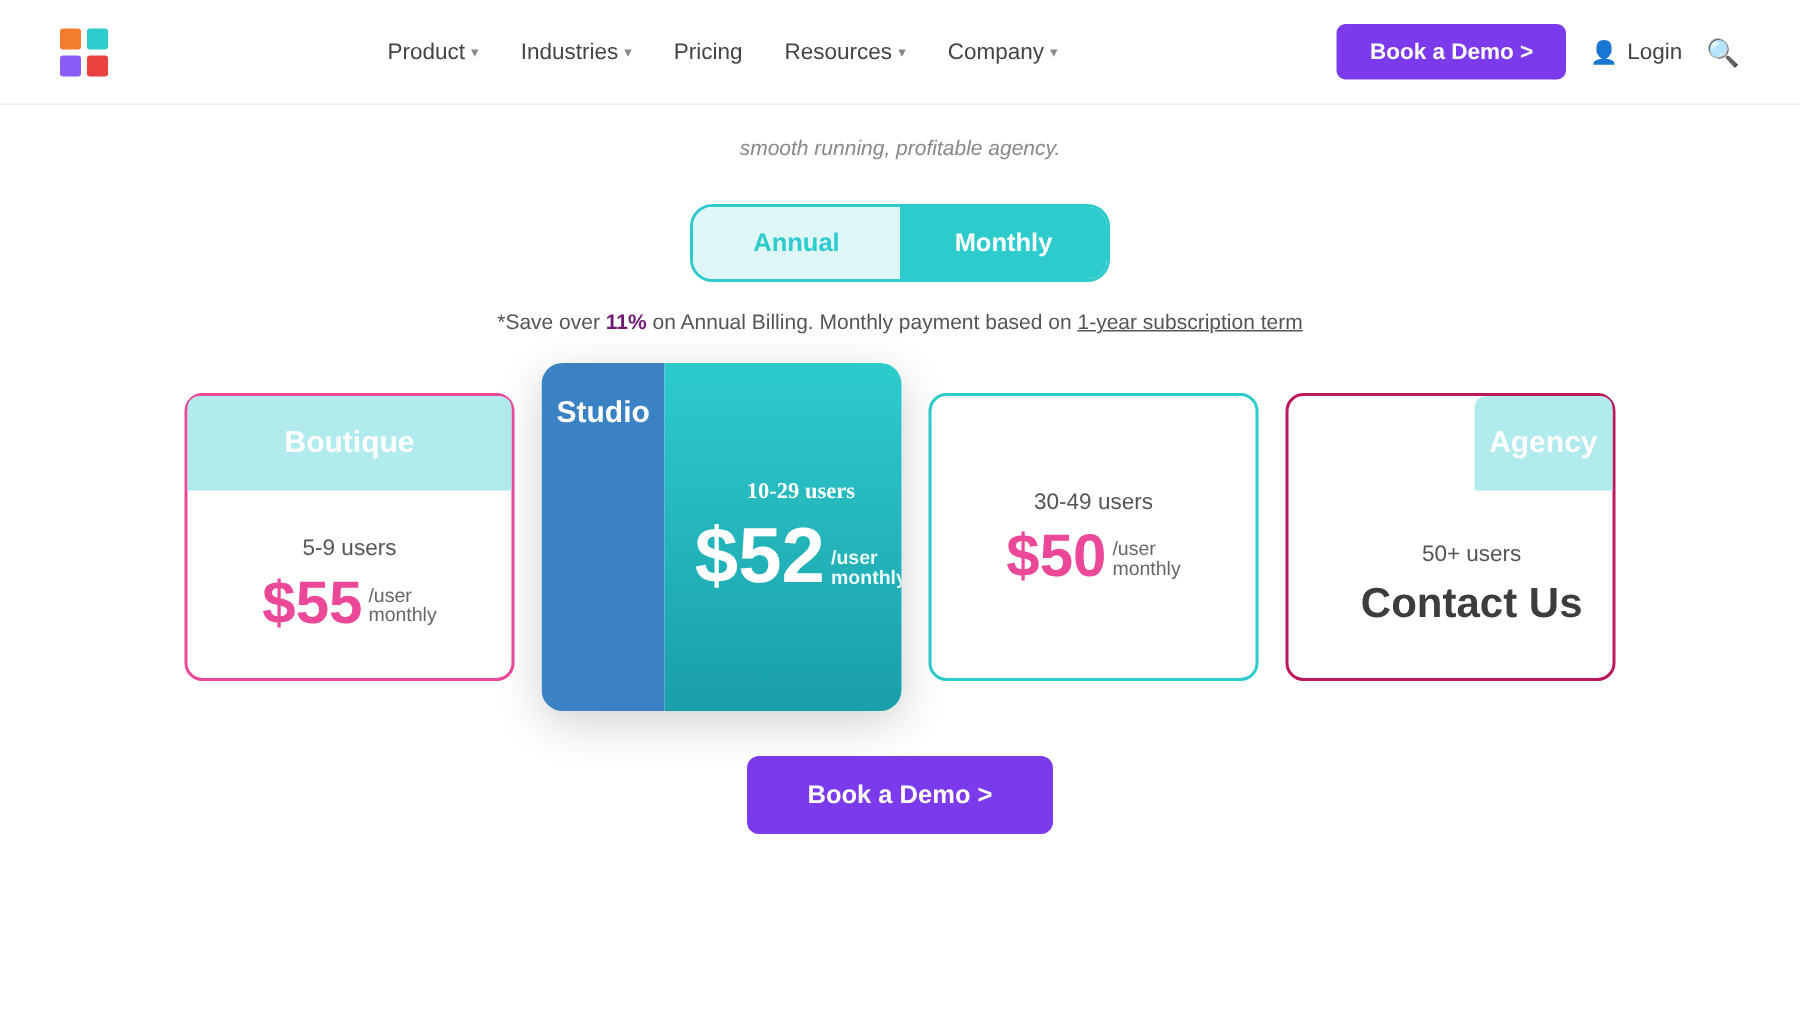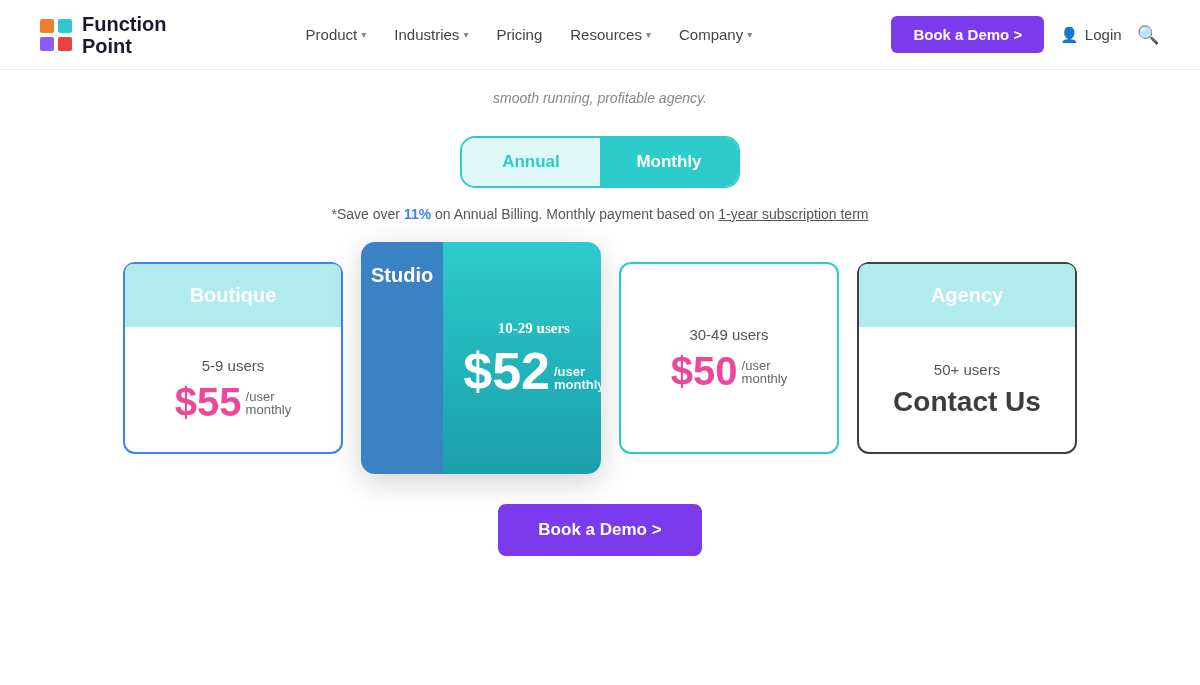--- a/index.html
+++ b/index.html
@@ -145,21 +145,21 @@
     }
 
     
     .save-note {
       text-align: center;
       font-size: 14px;
       color: #555;
       margin-bottom: 40px;
     }
     .save-note .highlight {
-      color: #3b82f6;
+      color: #701a75;
       font-weight: 600;
     }
     .save-note .underline {
       text-decoration: underline;
     }
 
     
     .pricing-grid {
       display: flex;
       justify-content: center;
@@ -171,21 +171,21 @@
     .pricing-card {
       border-radius: 12px;
       overflow: visible;
       width: 220px;
       display: flex;
       flex-direction: column;
     }
 
     
     .card-boutique {
-      border: 2px solid #3b82f6;
+      border: 2px solid #ec4899;
       border-radius: 12px;
       background: #fff;
     }
     .card-boutique .card-header {
       background: #b2ebee;
       padding: 20px 10px;
       text-align: center;
       border-radius: 8px 8px 0 0;
     }
     .card-boutique .card-body {
@@ -247,23 +247,24 @@
       flex: 1;
       display: flex;
       flex-direction: column;
       align-items: center;
       justify-content: center;
       gap: 8px;
     }
 
     
     .card-agency {
-      border: 2px solid #404040;
+      border: 2px solid #be185d;
       border-radius: 12px;
       background: #fff;
+      align-items: flex-end;
     }
     .card-agency .card-header {
       background: #b2ebee;
       padding: 20px 10px;
       text-align: center;
       border-radius: 8px 8px 0 0;
     }
     .card-agency .card-body {
       padding: 30px 20px;
       flex: 1;
@@ -355,24 +356,20 @@
   <div class="navbar-logo">
     <div class="logo-icon">
       <div class="logo-row">
         <div class="logo-sq sq-orange"></div>
         <div class="logo-sq sq-teal"></div>
       </div>
       <div class="logo-row">
         <div class="logo-sq sq-purple"></div>
         <div class="logo-sq sq-red"></div>
       </div>
-    </div>
-    <div class="logo-text">
-      <span>Function</span>
-      <span>Point</span>
     </div>
   </div>
 
   <div class="navbar-nav">
     <a class="nav-item">
       <span>Product</span>
       <span class="chevron">▾</span>
     </a>
     <a class="nav-item">
       <span>Industries</span>

